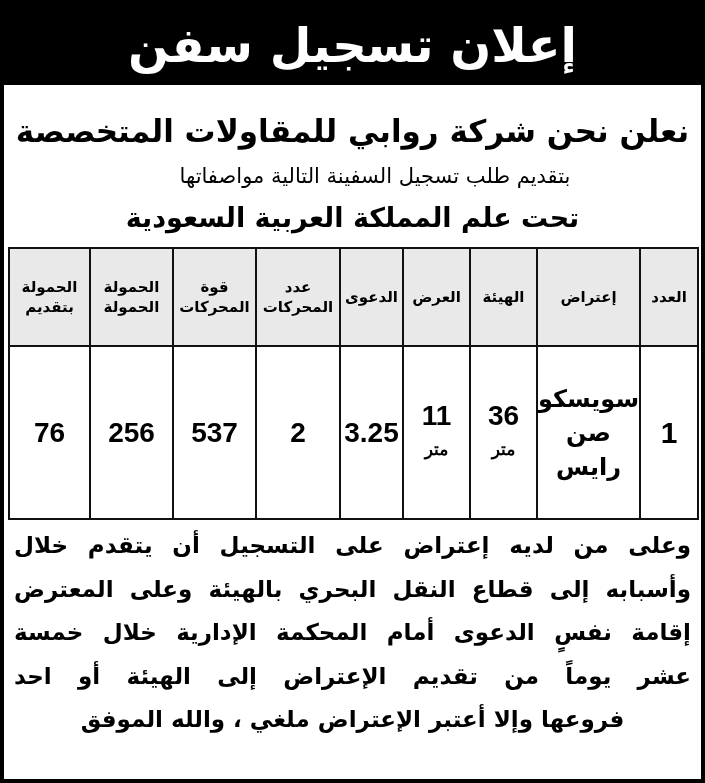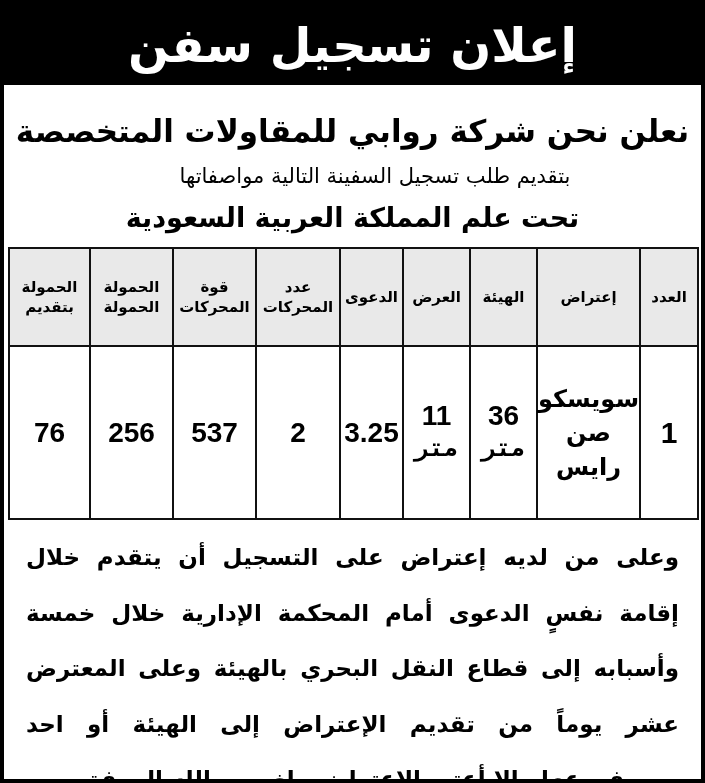--- a/index.html
+++ b/index.html
@@ -9,24 +9,24 @@
   .title-bar h1 { margin: 0; font-size: 48px; font-weight: bold; letter-spacing: 0; direction: rtl; font-family: "DejaVu Sans", sans-serif; line-height: 1; }
   .intro { position: absolute; left: 0; top: 88px; width: 697px; text-align: center; direction: rtl; margin-top: 16px; }
   .intro .line1 { font-size: 31px; font-weight: bold; line-height: 46px; white-space: nowrap; }
   .intro .line2 { font-size: 21px; font-weight: normal; line-height: 44px; white-space: nowrap; padding-left: 45px; }
   .intro .line3 { font-size: 27px; font-weight: bold; line-height: 40px; white-space: nowrap; }
   table.specs { position: absolute; left: 4px; top: 243px; width: 689px; border-collapse: collapse; direction: rtl; table-layout: fixed; }
   table.specs th, table.specs td { border: 2px solid #111; text-align: center; vertical-align: middle; padding: 0; }
   table.specs th { background: #e9e9e9; height: 96px; font-size: 15px; font-weight: bold; line-height: 20px; }
   table.specs td { background: #fff; height: 171px; font-family: "Liberation Sans", sans-serif; font-weight: bold; font-size: 28px; line-height: 34px; }
   table.specs td.num { font-size: 30px; }
-  table.specs td .unit { display: block; font-family: Liberation Mono, monospace; font-size: 24px; }
+  table.specs td .unit { display: block; font-family: Liberation Sans, sans-serif; font-size: 17px; }
   table.specs td.name { font-family: "DejaVu Sans", sans-serif; font-size: 24px; line-height: 34px; margin-top: 39px; }
   .body-text { position: absolute; left: 0; top: 520px; width: 697px; direction: rtl; text-align: justify; text-align-last: justify; padding: 0 10px; box-sizing: border-box; }
-  .body-text p { margin: 12px; font-size: 23px; font-weight: bold; line-height: 43.5px; white-space: nowrap; text-align: justify; text-align-last: justify; }
+  .body-text p { margin: 0; font-size: 23px; font-weight: bold; line-height: 43.5px; white-space: nowrap; text-align: justify; text-align-last: justify; }
   .body-text p.last { text-align: center; text-align-last: center; }
 </style>
 </head>
 <body>
 
 <div class="frame">
 
   <div class="title-bar">
     <h1>إعلان تسجيل سفن</h1>
   </div>
@@ -94,19 +94,19 @@
         <td>2</td>
         <td>537</td>
         <td>256</td>
         <td>76</td>
       </tr>
     </tbody>
   </table>
 
   <div class="body-text">
     <p>وعلى من لديه إعتراض على التسجيل أن يتقدم خلال</p>
+    <p>وأسبابه إلى قطاع النقل البحري بالهيئة وعلى المعترض</p>
     <p>إقامة نفسٍ الدعوى أمام المحكمة الإدارية خلال خمسة</p>
-    <p>وأسبابه إلى قطاع النقل البحري بالهيئة وعلى المعترض</p>
     <p>عشر يوماً من تقديم الإعتراض إلى الهيئة أو احد</p>
     <p class="last">فروعها وإلا أعتبر الإعتراض ملغي ، والله الموفق</p>
   </div>
 
 </div>
 
 </body></html>

